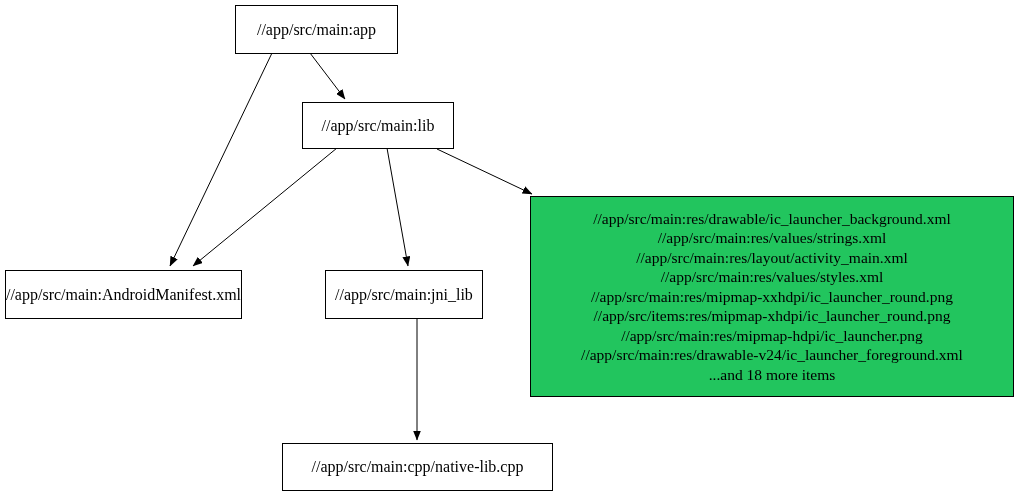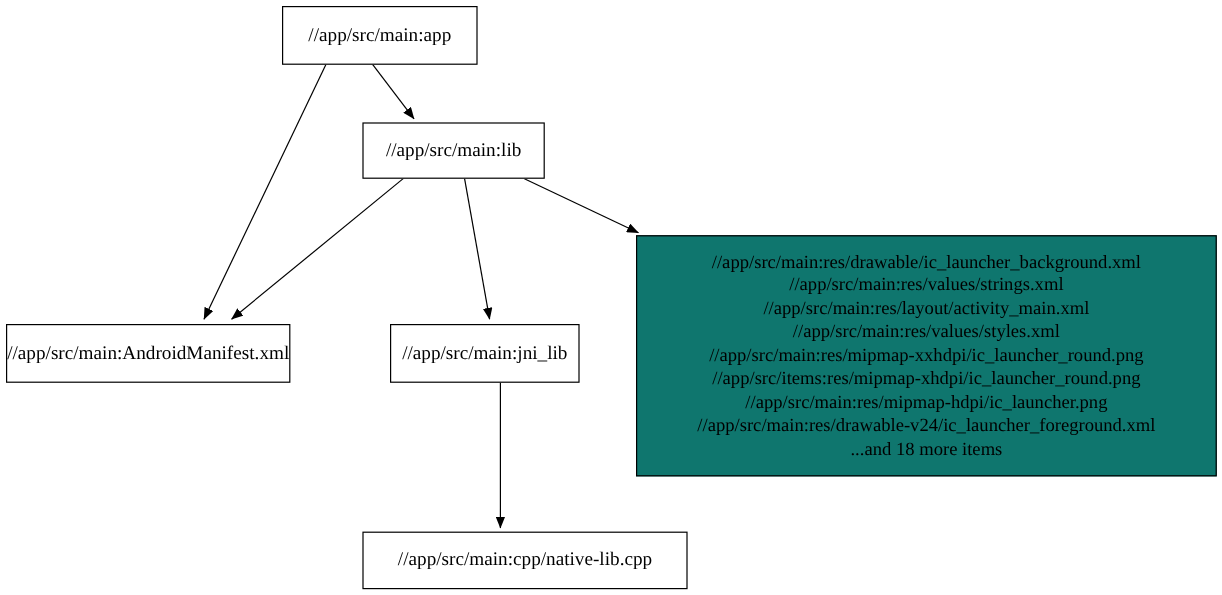--- a/index.html
+++ b/index.html
@@ -32,39 +32,39 @@
     align-items: center;
     justify-content: center;
     text-align: center;
     font-size: 16px;
     white-space: nowrap;
   }
   .multinode {
     position: absolute;
     box-sizing: border-box;
     border: 1px solid #000000;
-    background: #0f766e;
+    background: #22c55e;
     display: flex;
     flex-direction: column;
     align-items: center;
     justify-content: center;
     text-align: center;
     font-size: 15.5px;
   }
   .multinode .line {
     line-height: 19.5px;
     white-space: nowrap;
   }
   
   #node-app        { left: 203px; top: 5px;   width: 163px; height: 49px; margin-left: 32px; }
   #node-lib        { left: 302px; top: 102px; width: 152px; height: 47px; }
   #node-manifest   { left: 5px;   top: 270px; width: 237px; height: 49px; }
   #node-jni-lib    { left: 325px; top: 270px; width: 158px; height: 49px; }
   #node-res        { left: 530px; top: 196px; width: 484px; height: 201px; }
-  #node-native-lib { left: 282px; top: 443px; width: 271px; height: 48px; margin-left: 20px; }
+  #node-native-lib { left: 282px; top: 443px; width: 271px; height: 48px; }
 </style>
 </head>
 <body>
 
 <div id="canvas">
 
   <svg id="edges" width="1018" height="496" viewBox="0 0 1018 496">
     <defs>
       <marker id="arrow" markerWidth="10" markerHeight="8" refX="9.5" refY="4" orient="auto" markerUnits="userSpaceOnUse">
         <path d="M0,0 L10,4 L0,8 Z" fill="#000000"></path>

